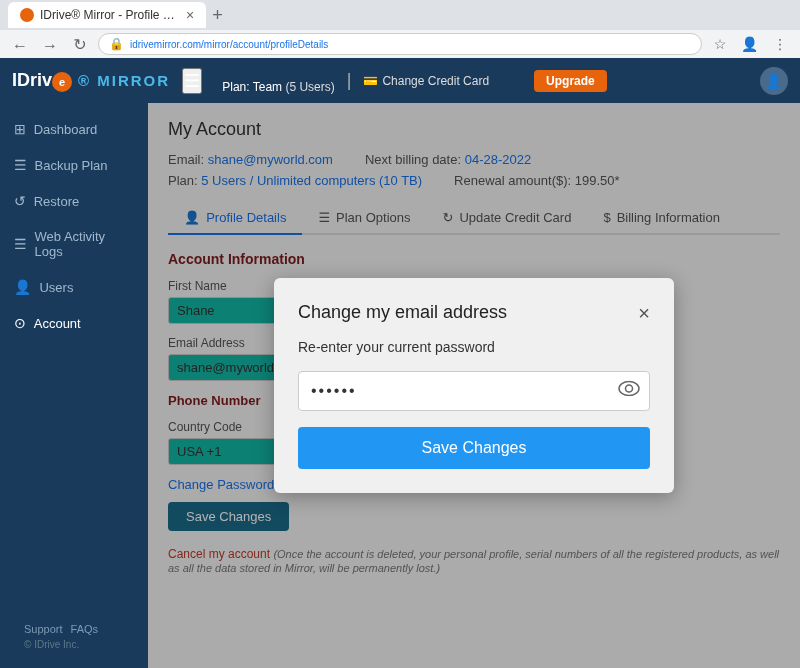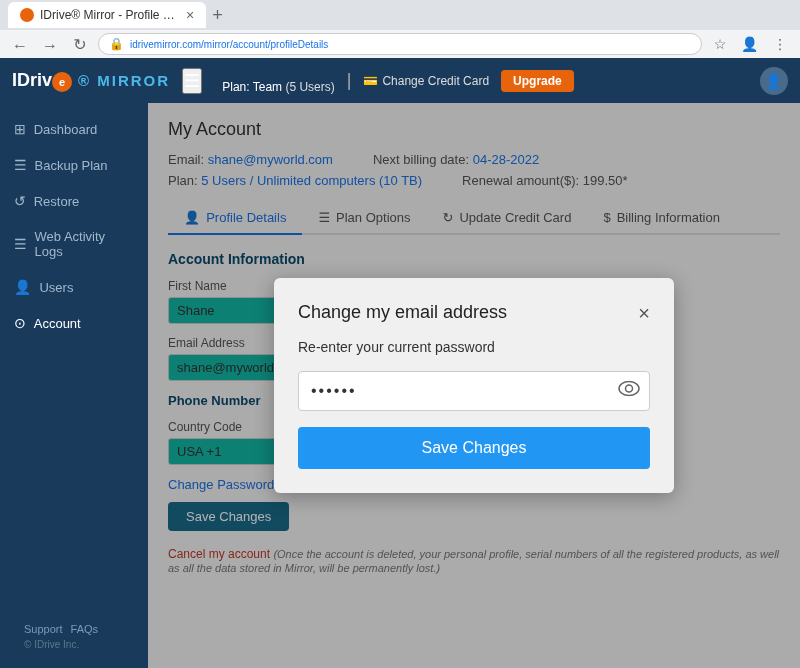--- a/index.html
+++ b/index.html
@@ -23,53 +23,53 @@
     
     .app { display: flex; flex-direction: column; height: 610px; }
 
     
     .top-nav { background: #1a3a5c; height: 45px; display: flex; align-items: center; padding: 0 12px; gap: 12px; }
     .logo { display: flex; align-items: center; gap: 6px; color: #fff; font-size: 18px; font-weight: bold; }
     .hamburger { color: #fff; font-size: 18px; cursor: pointer; }
     .nav-plan { color: #ccc; font-size: 12px; margin-left: 8px; margin-top: 12px; }
     .nav-plan span { color: #fff; }
     .nav-credit { color: #ccc; font-size: 12px; display: flex; align-items: center; gap: 4px; }
-    .upgrade-btn { background: #e8640c; color: #fff; border: none; border-radius: 4px; padding: 4px 12px; font-size: 12px; font-weight: bold; cursor: pointer; }
+    .upgrade-btn { background: #e8640c; color: #fff; border: none; border-radius: 4px; padding: 4px 12px; font-size: 12px; font-weight: bold; cursor: pointer; margin-left: 33px; }
     .nav-spacer { flex: 1; }
     .nav-user-icon { background: #4a6a8a; border-radius: 50%; width: 28px; height: 28px; display: flex; align-items: center; justify-content: center; color: #fff; font-size: 14px; }
 
     
     .main-area { display: flex; flex: 1; overflow: hidden; }
 
     
     .sidebar { background: #1a3a5c; width: 148px; min-width: 148px; display: flex; flex-direction: column; padding: 8px 0; }
     .sidebar-item { display: flex; align-items: center; gap: 8px; padding: 10px 14px; color: #a0b8cc; font-size: 13px; cursor: pointer; }
     .sidebar-item.active { color: #fff; }
     .sidebar-icon { font-size: 14px; }
     .sidebar-spacer { flex: 1; }
     .sidebar-footer { padding: 10px 24px; color: #7a9ab5; font-size: 11px; }
     .sidebar-footer-links { display: flex; gap: 8px; }
     .sidebar-footer-link { color: #7a9ab5; text-decoration: none; font-size: 11px; }
     .sidebar-footer-copy { color: #5a7a8a; font-size: 10px; margin-top: 4px; }
 
     
     .content { flex: 1; background: #f5f5f5; overflow-y: auto; padding: 16px 20px; position: relative; }
     .page-title { font-size: 18px; color: #333; font-weight: 500; margin-bottom: 12px; }
-    .account-info-bar { display: flex; gap: 40px; margin-bottom: 14px; font-size: 13px; }
+    .account-info-bar { display: flex; gap: 32px; margin-bottom: 14px; font-size: 13px; }
     .info-item { color: #555; }
     .info-item a, .info-link { color: #1a73e8; text-decoration: none; }
     .info-label { color: #555; }
 
     
     .tabs { display: flex; border-bottom: 2px solid #ddd; margin-bottom: 16px; gap: 0; }
     .tab { display: flex; align-items: center; gap: 6px; padding: 8px 16px; color: #555; font-size: 13px; cursor: pointer; border-bottom: 2px solid transparent; margin-bottom: -2px; }
     .tab.active { color: #1a73e8; border-bottom: 2px solid #1a73e8; }
 
     
-    .section-title { font-size: 14px; font-weight: 600; color: #0c4a6e; margin-bottom: 12px; }
+    .section-title { font-size: 14px; font-weight: 600; color: #7f1d1d; margin-bottom: 12px; }
     .form-group { margin-bottom: 12px; }
     .form-label { font-size: 12px; color: #555; margin-bottom: 4px; display: block; }
     .form-input { width: 200px; border: 1px solid #ccc; border-radius: 3px; padding: 5px 8px; font-size: 13px; color: #333; background: #14b8a6; }
     .phone-section { margin-top: 8px; }
     .change-password-link { color: #1a73e8; text-decoration: none; font-size: 13px; display: block; margin: 10px 0; }
     .save-btn { background: #1a6a8a; color: #fff; border: none; border-radius: 4px; padding: 7px 18px; font-size: 13px; cursor: pointer; }
     .cancel-account { margin-top: 16px; font-size: 12px; color: #555; }
     .cancel-link { color: #c0392b; text-decoration: none; font-size: 12px; }
     .cancel-note { color: #777; font-size: 11px; font-style: italic; }
 

